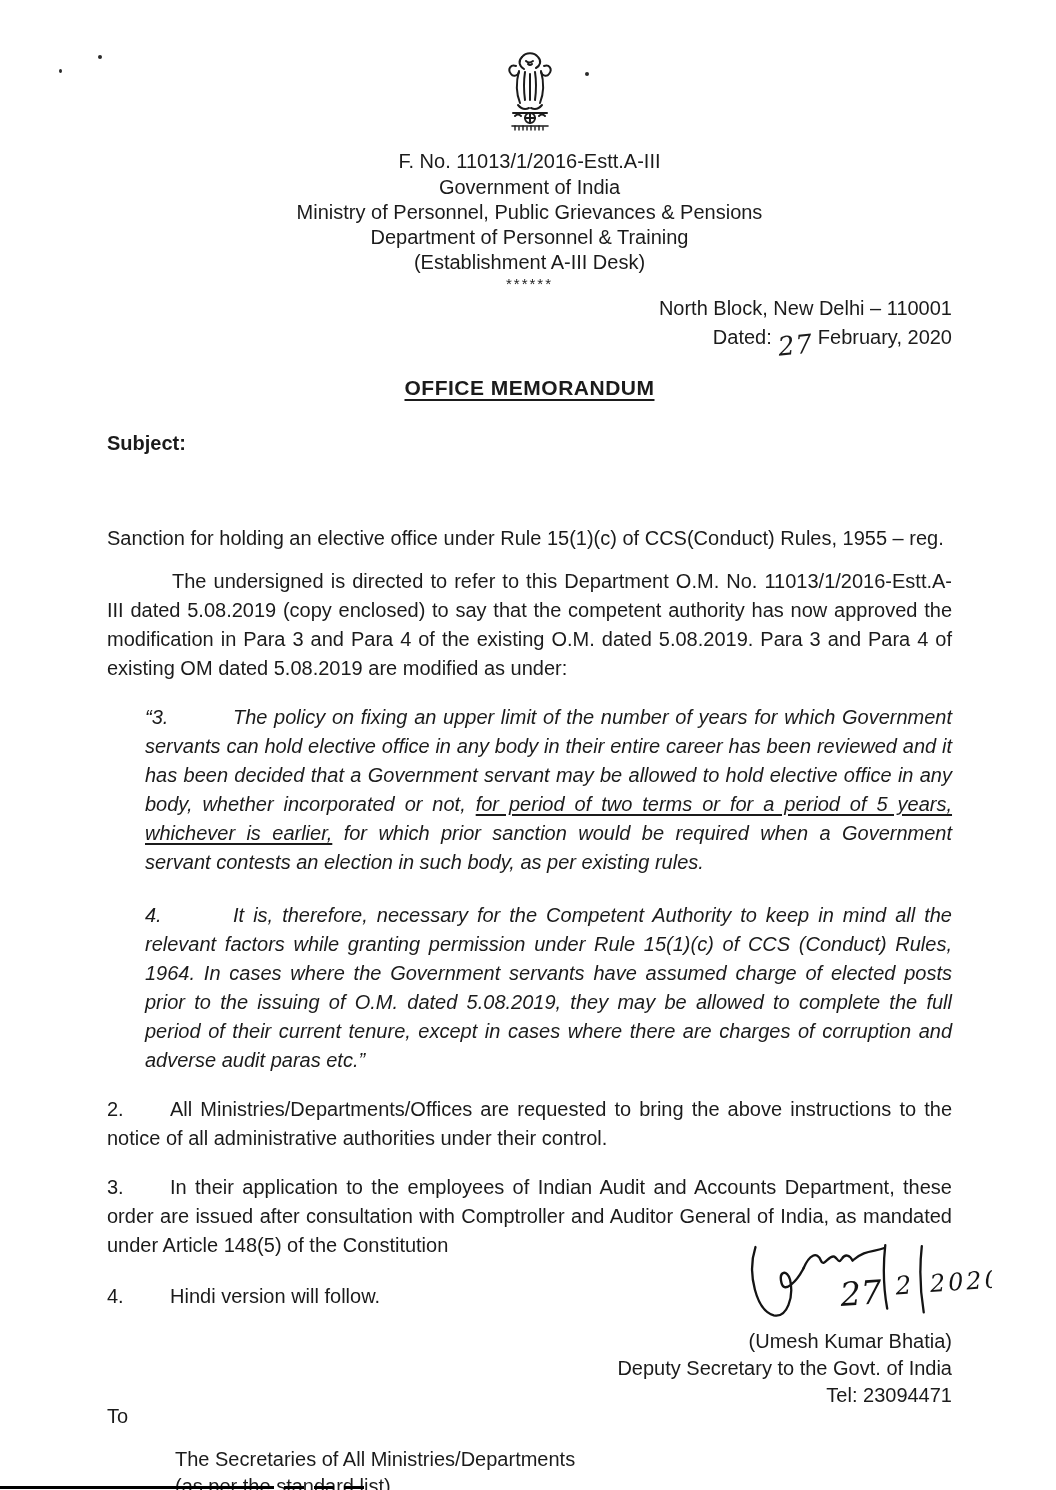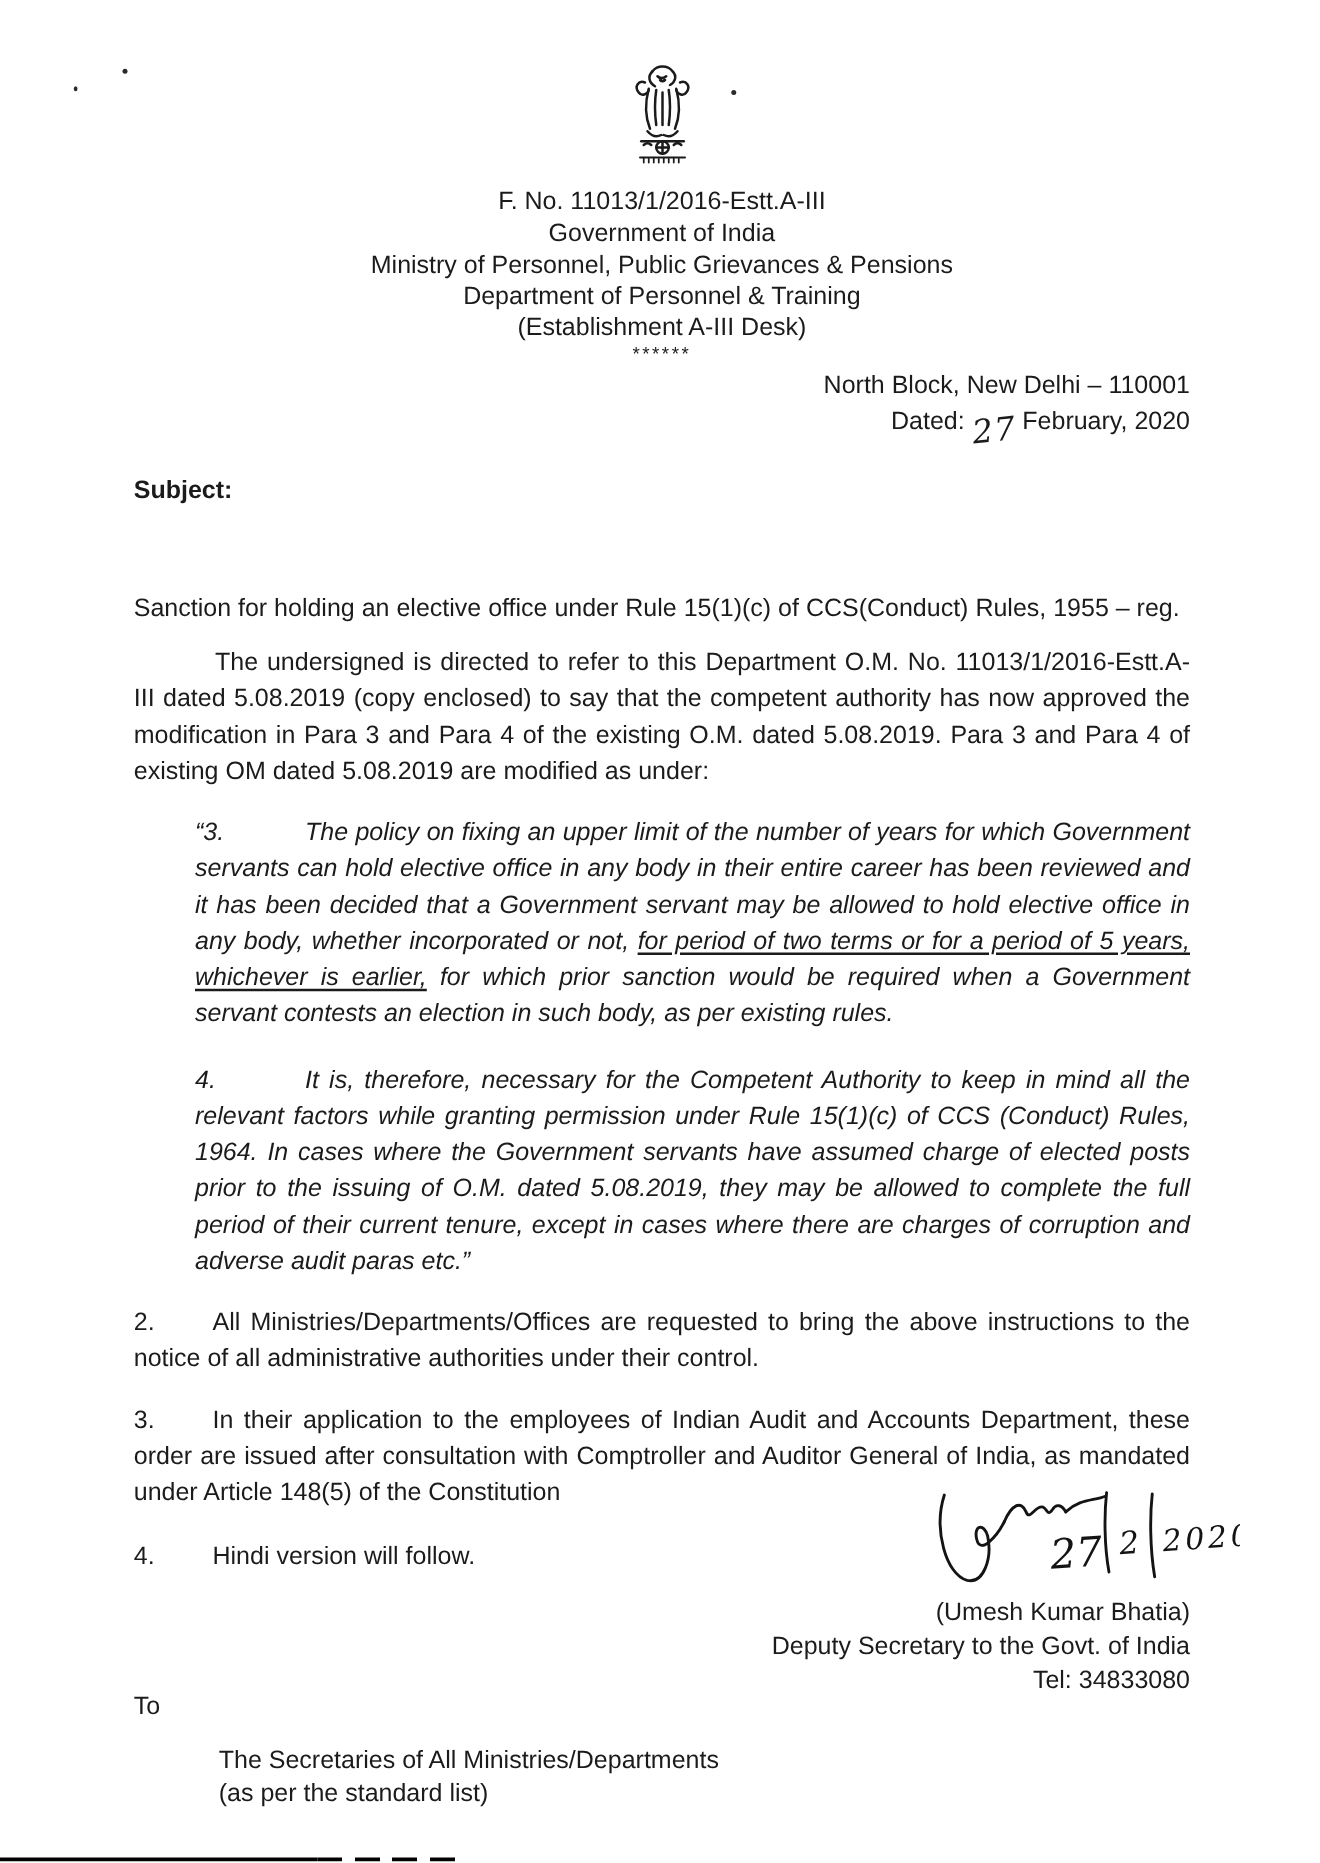--- a/index.html
+++ b/index.html
@@ -50,21 +50,21 @@
   
   .subject{display:flex;margin-top:26px;line-height:30px;flex-direction:column;}
   .subject .lbl{flex:0 0 95px;font-weight:bold;}
   .subject .txt{flex:1;text-align:justify;}
   
   .para{margin-top:14px;text-align:justify;}
   .para-indent{text-indent:65px;}
   .pnum{display:inline-block;width:63px;}
   .quote{
     margin-top:11px;
-    margin-left:49px;
+    margin-left:38px;
     font-style:italic;
     text-align:justify;
   }
   .quote.q4{margin-top:24px;}
   .qnum{display:inline-block;width:88px;font-style:italic;}
   .u{text-decoration:underline;text-underline-offset:3px;}
   .p2{margin-top:11px;}
   .p3{margin-top:19px;}
   
   .closing{position:relative;margin-top:22px;min-height:115px;}
@@ -132,20 +132,23 @@
     <div class="hdr-line">Ministry of Personnel, Public Grievances &amp; Pensions</div>
     <div class="hdr-line">Department of Personnel &amp; Training</div>
     <div class="hdr-line">(Establishment A-III Desk)</div>
     <div class="hdr-stars">******</div>
 
     <div class="dateline">
       <div>North Block, New Delhi – 110001</div>
       <div><span>Dated:</span><span class="hand-day">27</span><span>February, 2020</span></div>
     </div>
 
+    <div class="om-title">
+      <span>OFFICE MEMORANDUM</span>
+    </div>
 
     <div class="subject">
       <div class="lbl">Subject:</div>
       <div class="txt">Sanction for holding an elective office under Rule 15(1)(c) of CCS(Conduct) Rules, 1955 – reg.</div>
     </div>
 
     <p class="para para-indent">The undersigned is directed to refer to this Department O.M. No. 11013/1/2016-Estt.A-III dated 5.08.2019 (copy enclosed) to say that the competent authority has now approved the modification in Para 3 and Para 4 of the existing O.M. dated 5.08.2019. Para 3 and Para 4 of existing OM dated 5.08.2019 are modified as under:</p>
 
     <p class="quote"><span class="qnum">“3.</span><span>The policy on fixing an upper limit of the number of years for which Government servants can hold elective office in any body in their entire career has been reviewed and it has been decided that a Government servant may be allowed to hold elective office in any body, whether incorporated or not, </span><span class="u">for period of two terms or for a period of 5 years, whichever is earlier,</span><span> for which prior sanction would be required when a Government servant contests an election in such body, as per existing rules.</span></p>
 
@@ -168,21 +171,21 @@
             <path d="M187 3 C 185 21, 185 48, 189 72"></path>
           </g>
           <g font-family="DejaVu Serif, serif" font-style="italic" fill="#141414" transform="rotate(-4 150 50)">
             <text x="102" y="62" font-size="34">27</text>
             <text x="160" y="54" font-size="26">2</text>
             <text x="196" y="54" font-size="25" letter-spacing="3">2020</text>
           </g>
         </svg>
         <div>(Umesh Kumar Bhatia)</div>
         <div>Deputy Secretary to the Govt. of India</div>
-        <div>Tel: 34833080</div>
+        <div>Tel: 23094471</div>
       </div>
     </div>
 
     <div class="to-label">To</div>
     <div class="recipient">
       <div>The Secretaries of All Ministries/Departments</div>
       <div>(as per the standard list)</div>
     </div>
 
   </div>

